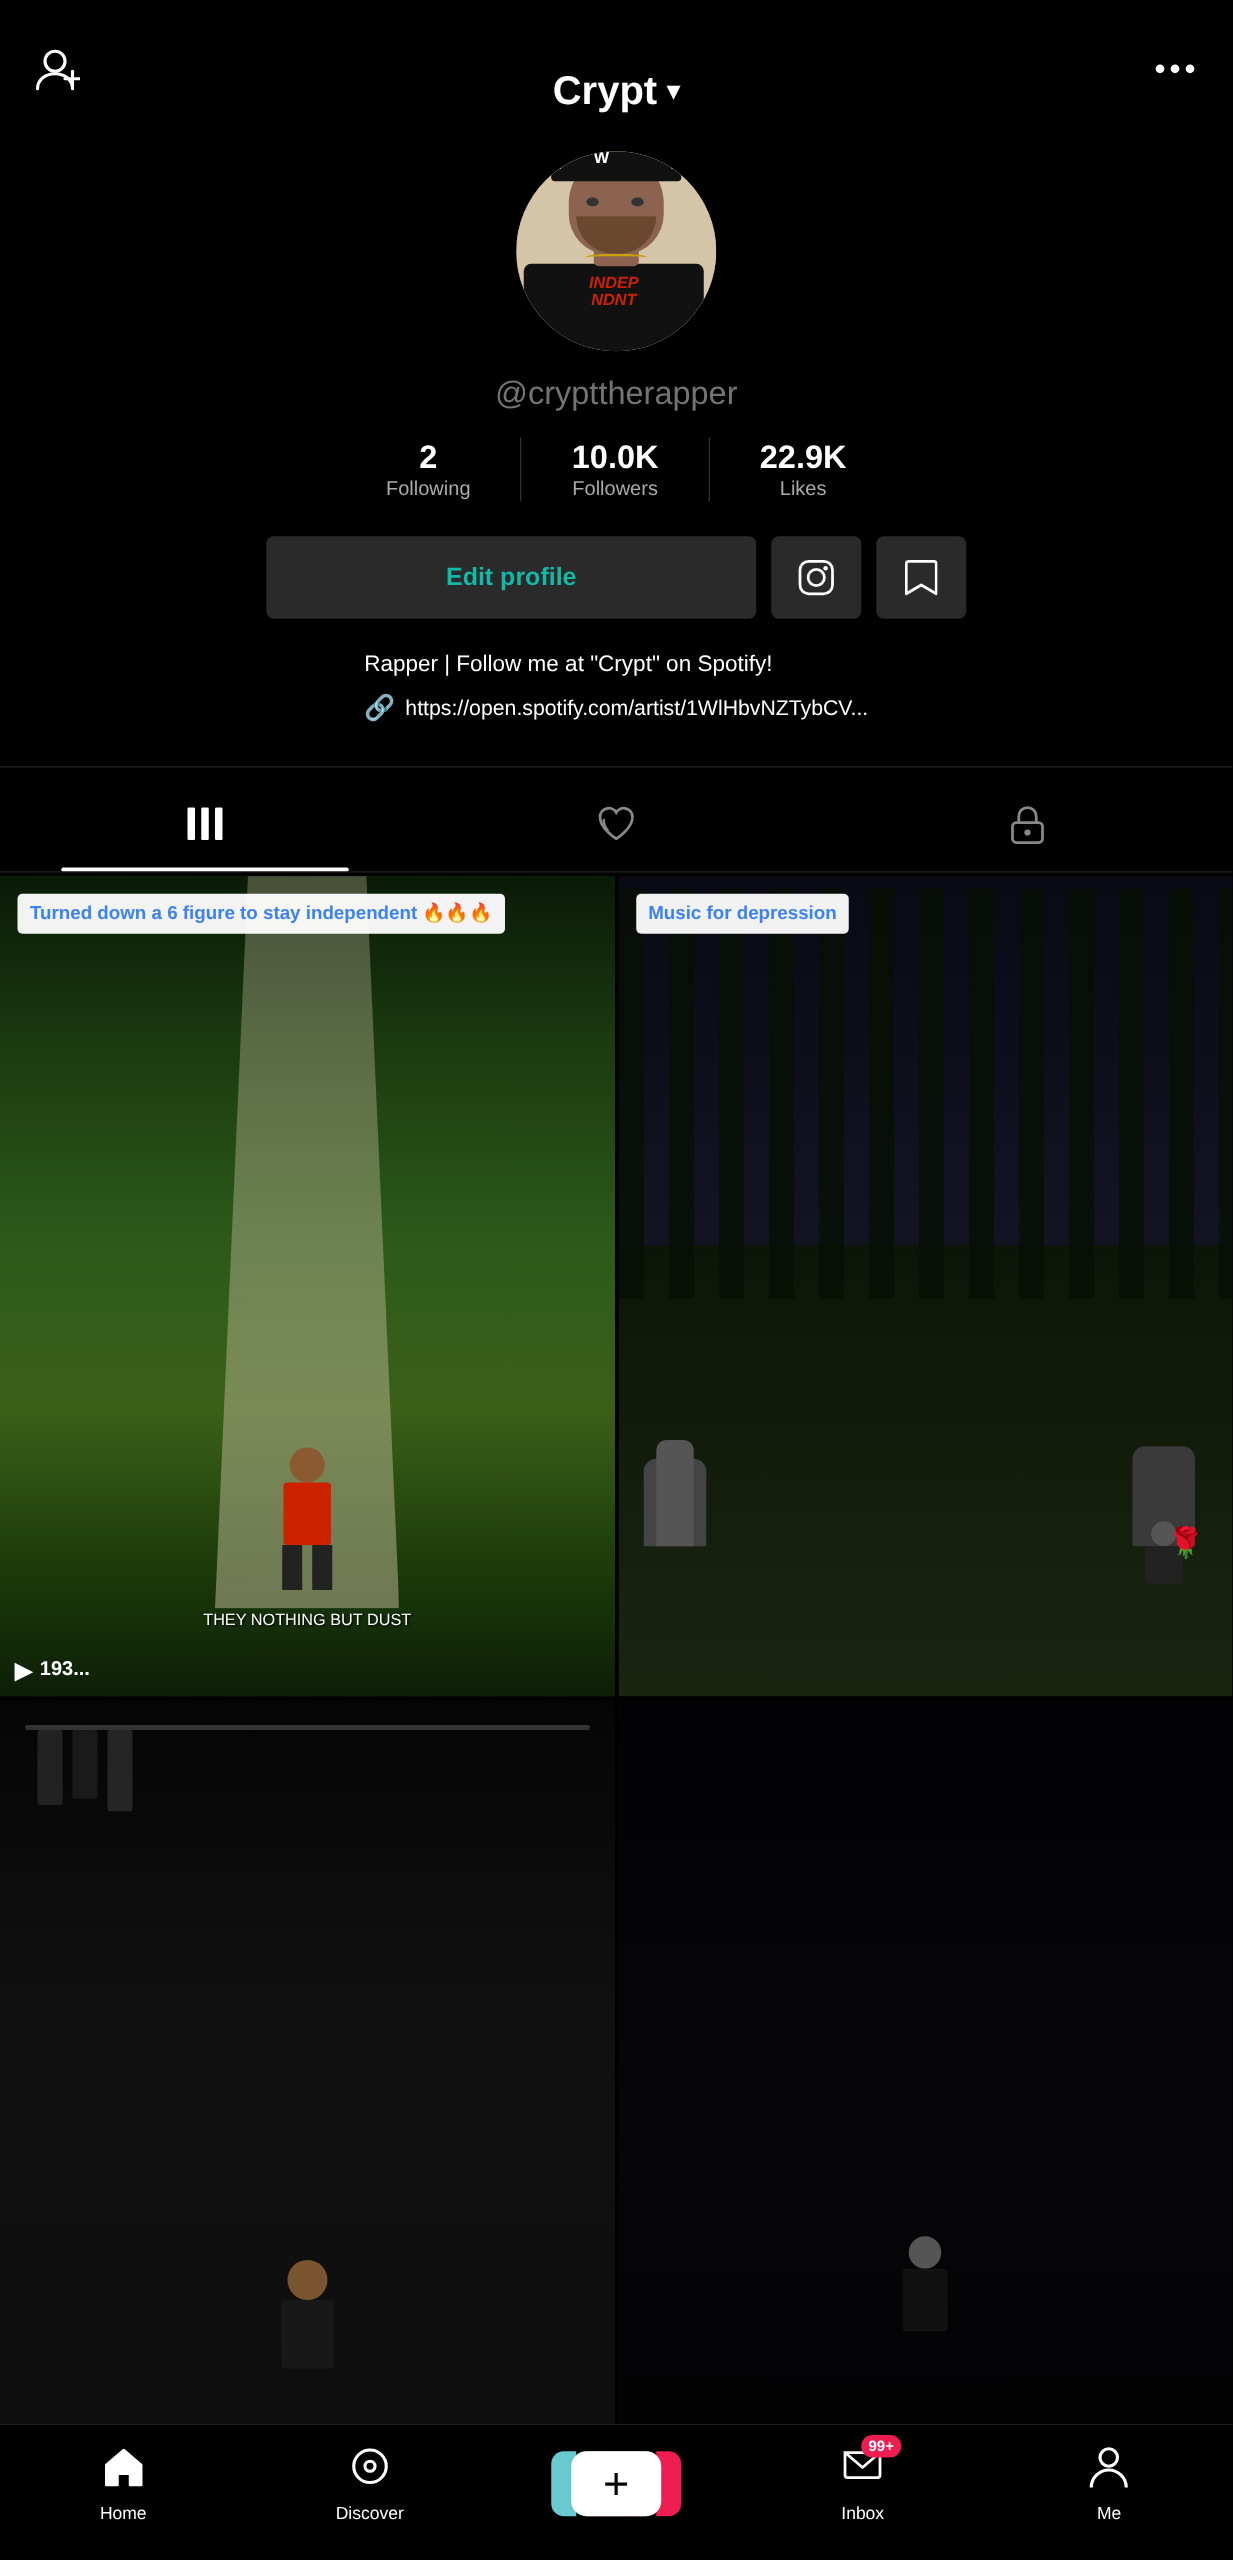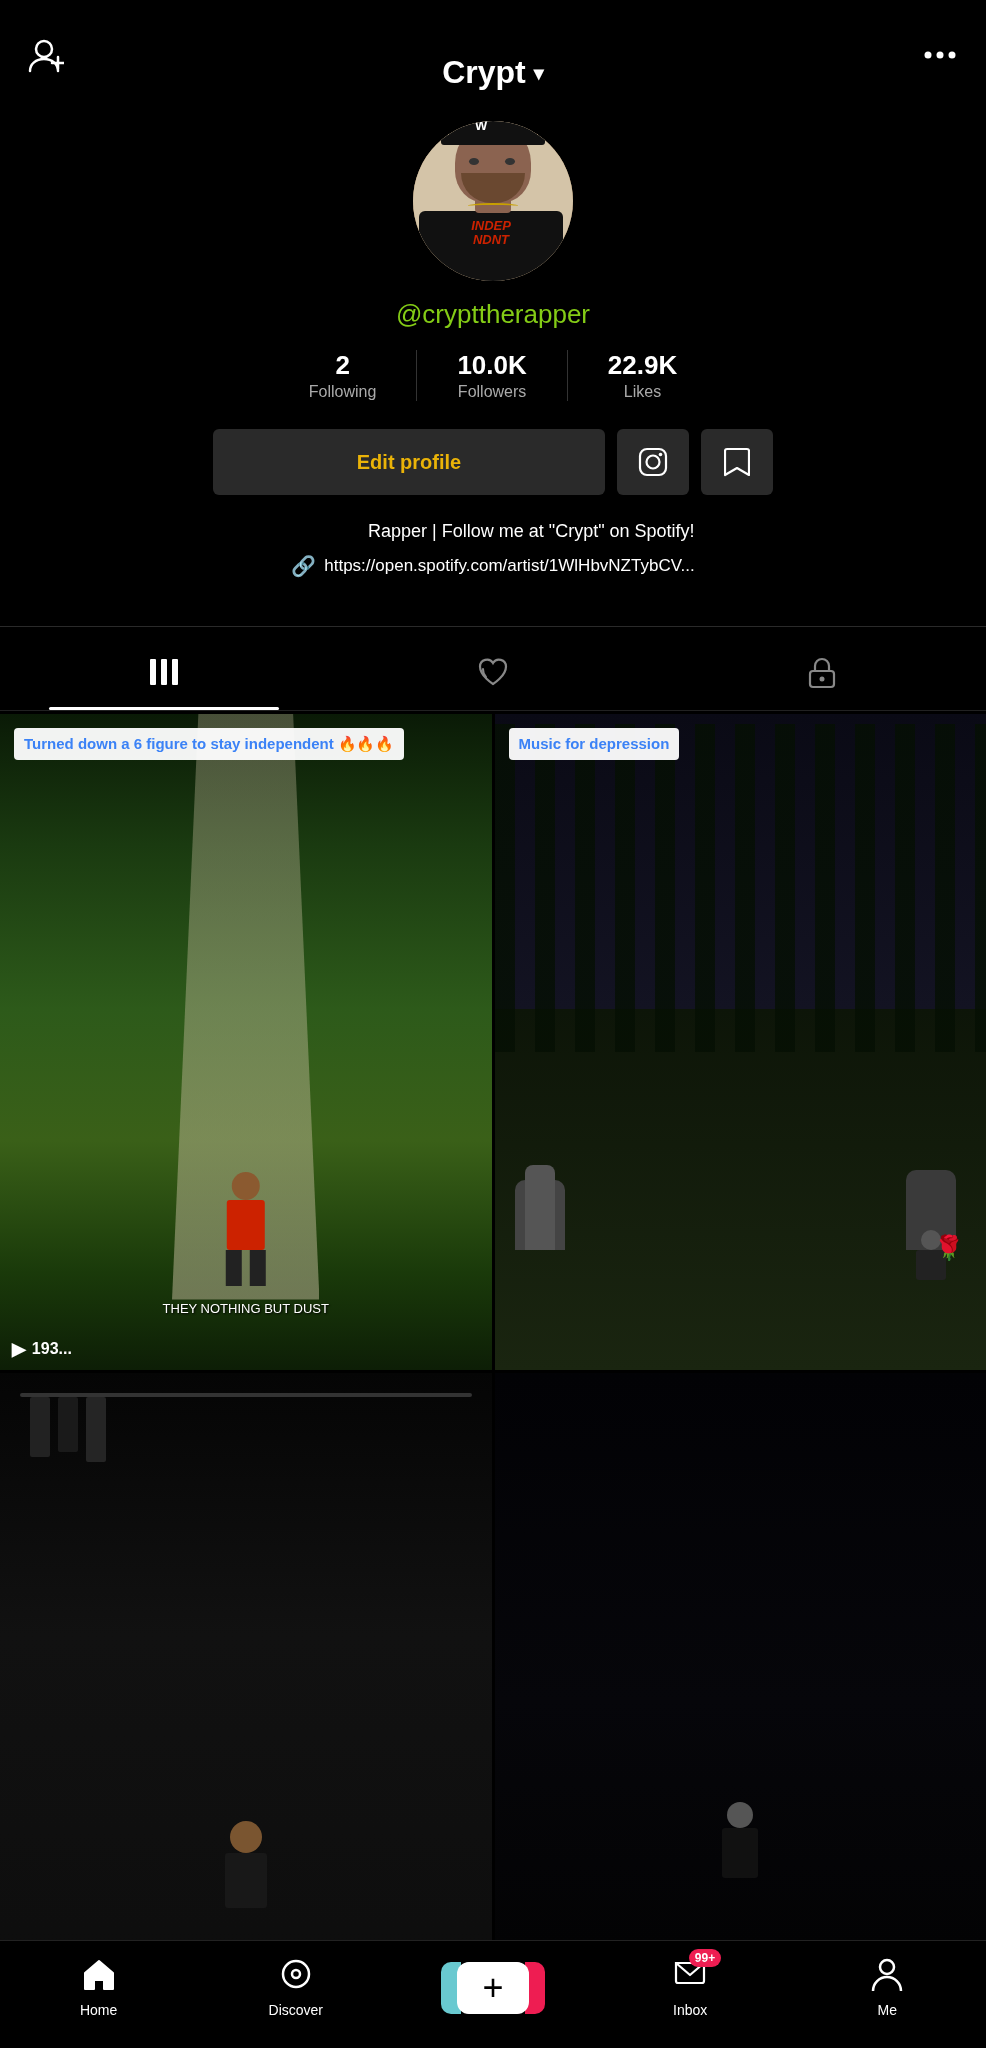--- a/index.html
+++ b/index.html
@@ -81,21 +81,21 @@
       background: linear-gradient(135deg, #4a3728 0%, #2d2010 40%, #1a1a1a 100%);
       display: flex;
       align-items: center;
       justify-content: center;
       position: relative;
     }
 
     .username {
       font-size: 26px;
       font-weight: 500;
-      color: #84cc16;
+      color: #737373;
       margin-bottom: 20px;
     }
 
     
     .stats-row {
       display: flex;
       align-items: center;
       gap: 0;
       margin-bottom: 28px;
       width: 100%;
@@ -131,21 +131,21 @@
       display: flex;
       gap: 12px;
       margin-bottom: 24px;
       width: 100%;
       max-width: 560px;
     }
 
     .edit-profile-btn {
       flex: 1;
       background: #2a2a2a;
-      color: #eab308;
+      color: #14b8a6;
       border: none;
       border-radius: 6px;
       padding: 18px 20px;
       font-size: 20px;
       font-weight: 600;
       cursor: pointer;
     }
 
     .icon-btn {
       width: 72px;
@@ -156,23 +156,23 @@
       display: flex;
       align-items: center;
       justify-content: center;
       cursor: pointer;
       color: #fff;
       font-size: 26px;
     }
 
     
     .bio-section {
-      text-align: right;
+      text-align: left;
       padding: 0 24px;
-      margin-bottom: 18px;
+      margin-bottom: 4px;
     }
 
     .bio-text {
       font-size: 18px;
       color: #fff;
       margin-bottom: 10px;
       line-height: 1.4;
     }
 
     .bio-link {

